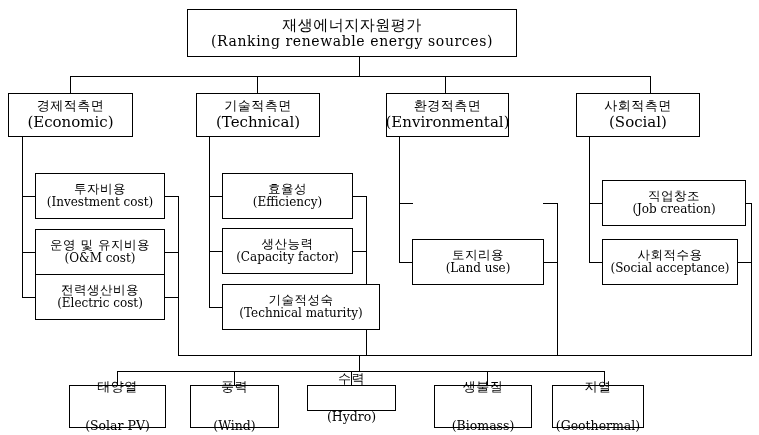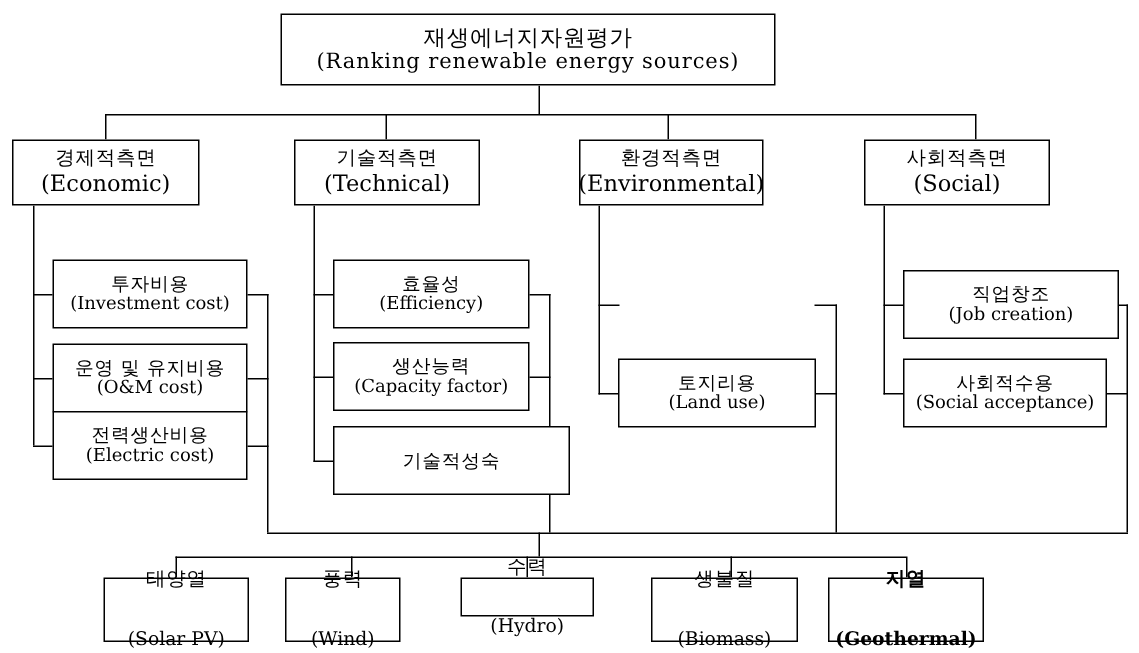--- a/index.html
+++ b/index.html
@@ -156,50 +156,51 @@
   <div class="box crit" style="left:222px;top:173px;width:131px;height:46px;">
     <span class="ko">효율성</span>
     <span class="en">(Efficiency)</span>
   </div>
   <div class="box crit" style="left:222px;top:228px;width:131px;height:46px;">
     <span class="ko">생산능력</span>
     <span class="en">(Capacity factor)</span>
   </div>
   <div class="box crit" style="left:222px;top:284px;width:158px;height:46px;">
     <span class="ko">기술적성숙</span>
+    <span class="en">(Technical maturity)</span>
   </div>
 
   <div class="box crit" style="left:412px;top:239px;width:132px;height:46px;">
     <span class="ko">토지리용</span>
     <span class="en">(Land use)</span>
   </div>
 
   <div class="box crit" style="left:602px;top:180px;width:144px;height:46px;">
     <span class="ko">직업창조</span>
     <span class="en">(Job creation)</span>
   </div>
   <div class="box crit" style="left:602px;top:239px;width:136px;height:46px;">
     <span class="ko">사회적수용</span>
     <span class="en">(Social acceptance)</span>
   </div>
 
   <div class="box src" style="left:69px;top:385px;width:97px;height:43px;">
     <span class="ko">태양열</span>
     <span class="en">(Solar PV)</span>
   </div>
-  <div class="box src" style="left:190px;top:385px;width:77px;height:43px;">
+  <div class="box src" style="left:190px;top:385px;width:89px;height:43px;">
     <span class="ko">풍력</span>
     <span class="en">(Wind)</span>
   </div>
   <div class="box src" style="left:307px;top:385px;width:89px;height:26px;">
     <span class="ko">수력</span>
     <span class="en">(Hydro)</span>
   </div>
   <div class="box src" style="left:434px;top:385px;width:98px;height:43px;">
     <span class="ko">생불질</span>
     <span class="en">(Biomass)</span>
   </div>
-  <div class="box src" style="left:552px;top:385px;width:104px;height:43px;font-weight:bold;">
+  <div class="box src" style="left:552px;top:385px;width:92px;height:43px;">
     <span class="ko">지열</span>
     <span class="en">(Geothermal)</span>
   </div>
 
 </div>
 
 </body></html>

